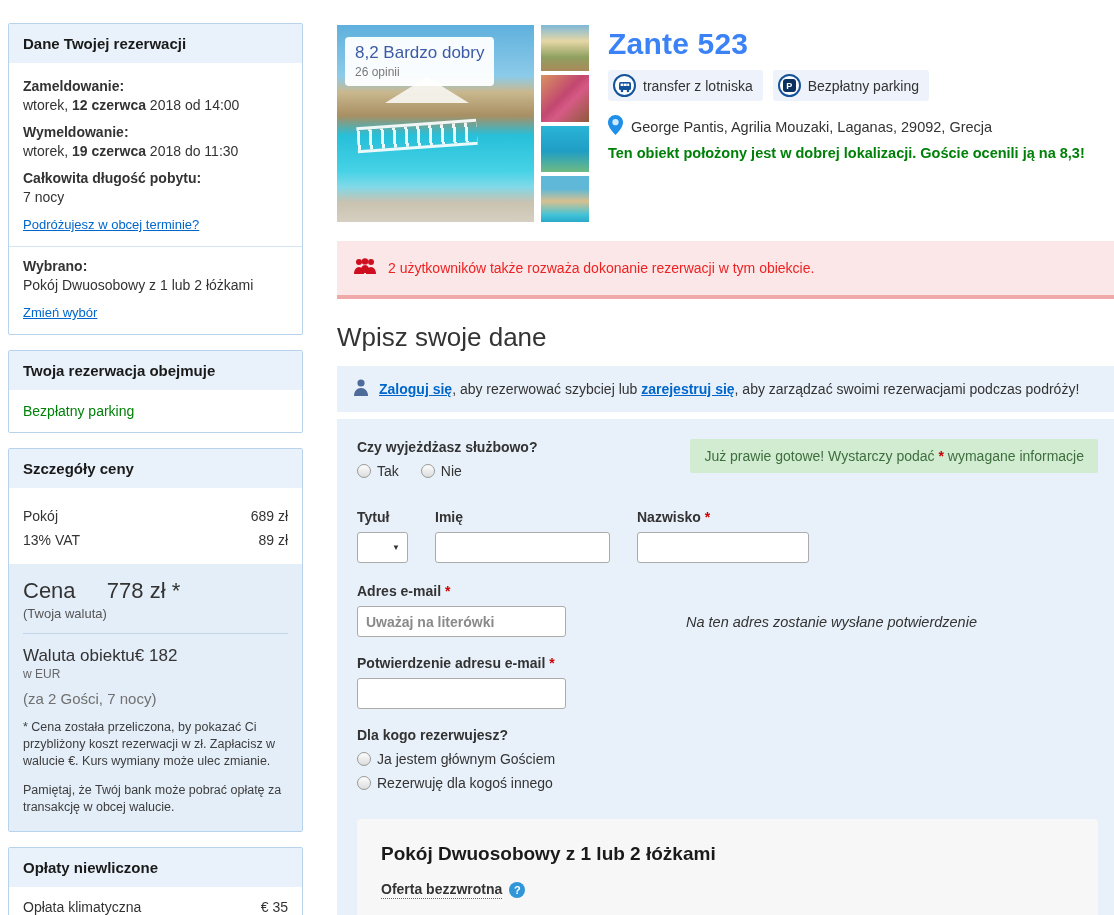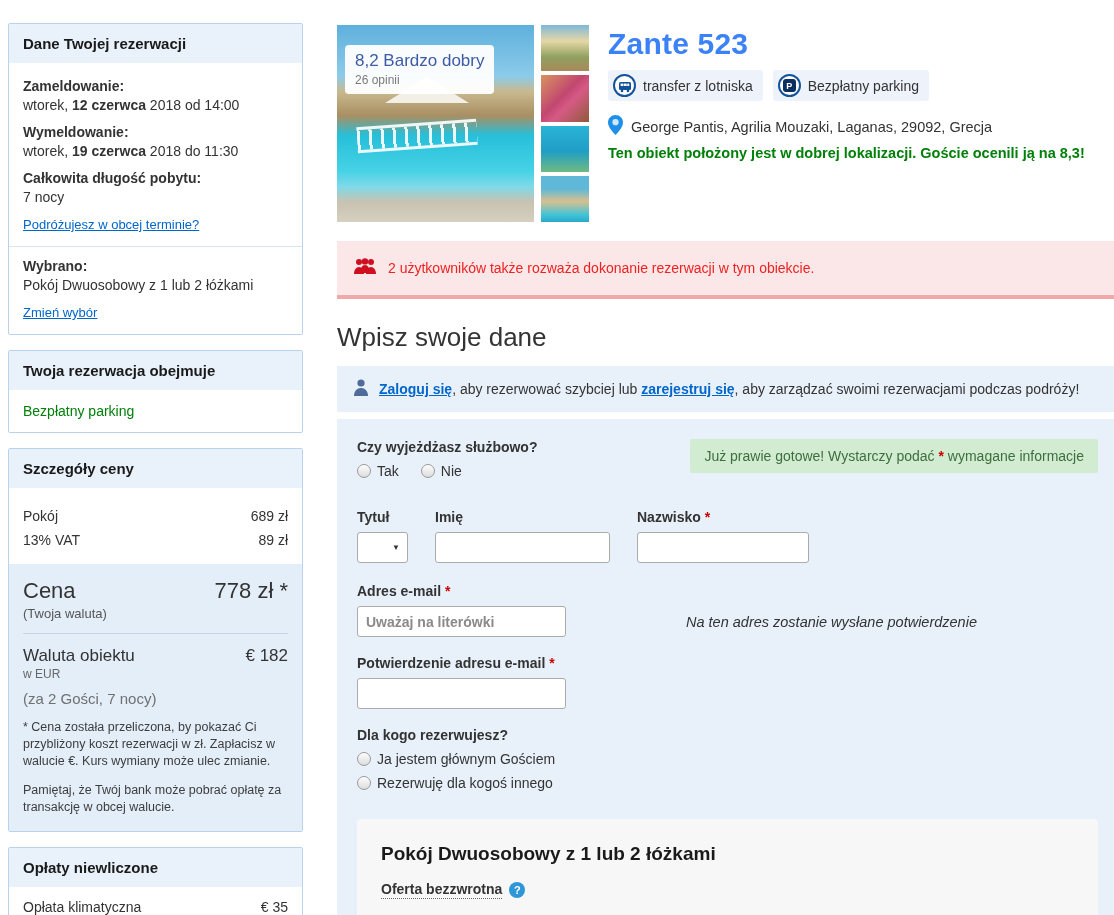--- a/index.html
+++ b/index.html
@@ -15,21 +15,21 @@
   .sb-label { font-weight:bold; margin-top:11px; }
   .sb-value { margin-top:3px; }
   .sb-link { color:#0066cc; text-decoration:underline; font-size:13px; display:inline-block; margin-top:12px; cursor:pointer; }
   .sb-divider { border-top:1px solid #d6e4f3; margin:14px -14px 0; }
   .green-text { color:#008009; }
   .includes-body { padding:13px 14px; }
 
   .price-rows { padding:12px 14px 16px; }
   .price-row { display:flex; justify-content:space-between; margin-top:8px; }
   .total-block { background:#e4eef8; padding:14px 14px 16px; }
-  .total-line { display:flex; justify-content:space-between; align-items:flex-start; }
+  .total-line { display:flex; align-items:flex-start; }
   .total-name { font-size:22px; color:#333; }
   .total-sub { font-size:13px; color:#555; margin-top:2px; }
   .total-value { font-size:22px; }
   .cur-divider { border-top:1px solid #c3d6e9; margin:12px 0; }
   .cur-name { font-size:17px; }
   .cur-sub { font-size:12px; color:#666; margin-top:1px; }
   .cur-value { font-size:17px; }
   .guests-note { color:#707070; font-size:15px; margin-top:9px; }
   .fine-print { font-size:12.5px; color:#3d3d3d; margin-top:12px; line-height:1.35; }
   .fee-body { padding:12px 14px 14px; }
@@ -39,21 +39,21 @@
   .main { flex:1; min-width:0; padding-left:34px; padding-top:2px; }
   .hotel-header { display:flex; }
   .photos { display:flex; flex-shrink:0; }
   .main-photo { width:197px; height:197px; position:relative; overflow:hidden; cursor:pointer;
     background:linear-gradient(180deg,#5fb0dd 0%,#8ccbe9 26%,#c9b88e 34%,#a98f63 46%,#27bfd9 56%,#45d2e6 74%,#7fd9e8 82%,#c9c2b0 90%,#d6d0c2 100%); }
   .umbrella { position:absolute; left:48px; top:52px; width:0; height:0;
     border-left:42px solid transparent; border-right:42px solid transparent; border-bottom:26px solid #f4f2ec; opacity:.95; }
   .fence { position:absolute; left:20px; top:98px; width:120px; height:26px;
     background:repeating-linear-gradient(90deg,#fff 0 3px,transparent 3px 12px);
     border-top:3px solid #fff; border-bottom:3px solid #fff; transform:rotate(-4deg); opacity:.9; }
-  .rating-badge { position:absolute; left:8px; top:20px; background:rgba(255,255,255,.95);
+  .rating-badge { position:absolute; left:8px; top:12px; background:rgba(255,255,255,.95);
     border-radius:4px; padding:6px 10px 7px; cursor:pointer; }
   .rating-score { color:#3d5ba5; font-size:17px; }
   .rating-reviews { color:#7a7a7a; font-size:12px; margin-top:2px; }
   .thumbs { display:flex; flex-direction:column; gap:4px; margin-left:7px; }
   .thumb { width:48px; height:46.3px; cursor:pointer; }
   .thumb-1 { background:linear-gradient(180deg,#7fb8d8 0%,#e6d7a6 35%,#8fa05f 70%,#a9895a 100%); }
   .thumb-2 { background:linear-gradient(135deg,#d89361 0%,#c2476f 45%,#d65a85 60%,#8f5a3a 100%); }
   .thumb-3 { background:linear-gradient(180deg,#2bb3d8 0%,#1f9ec4 55%,#6fba83 100%); }
   .thumb-4 { background:linear-gradient(180deg,#5fb8d8 28%,#d8c08f 55%,#3fc3d8 85%,#2aa9c9 100%); }
 

